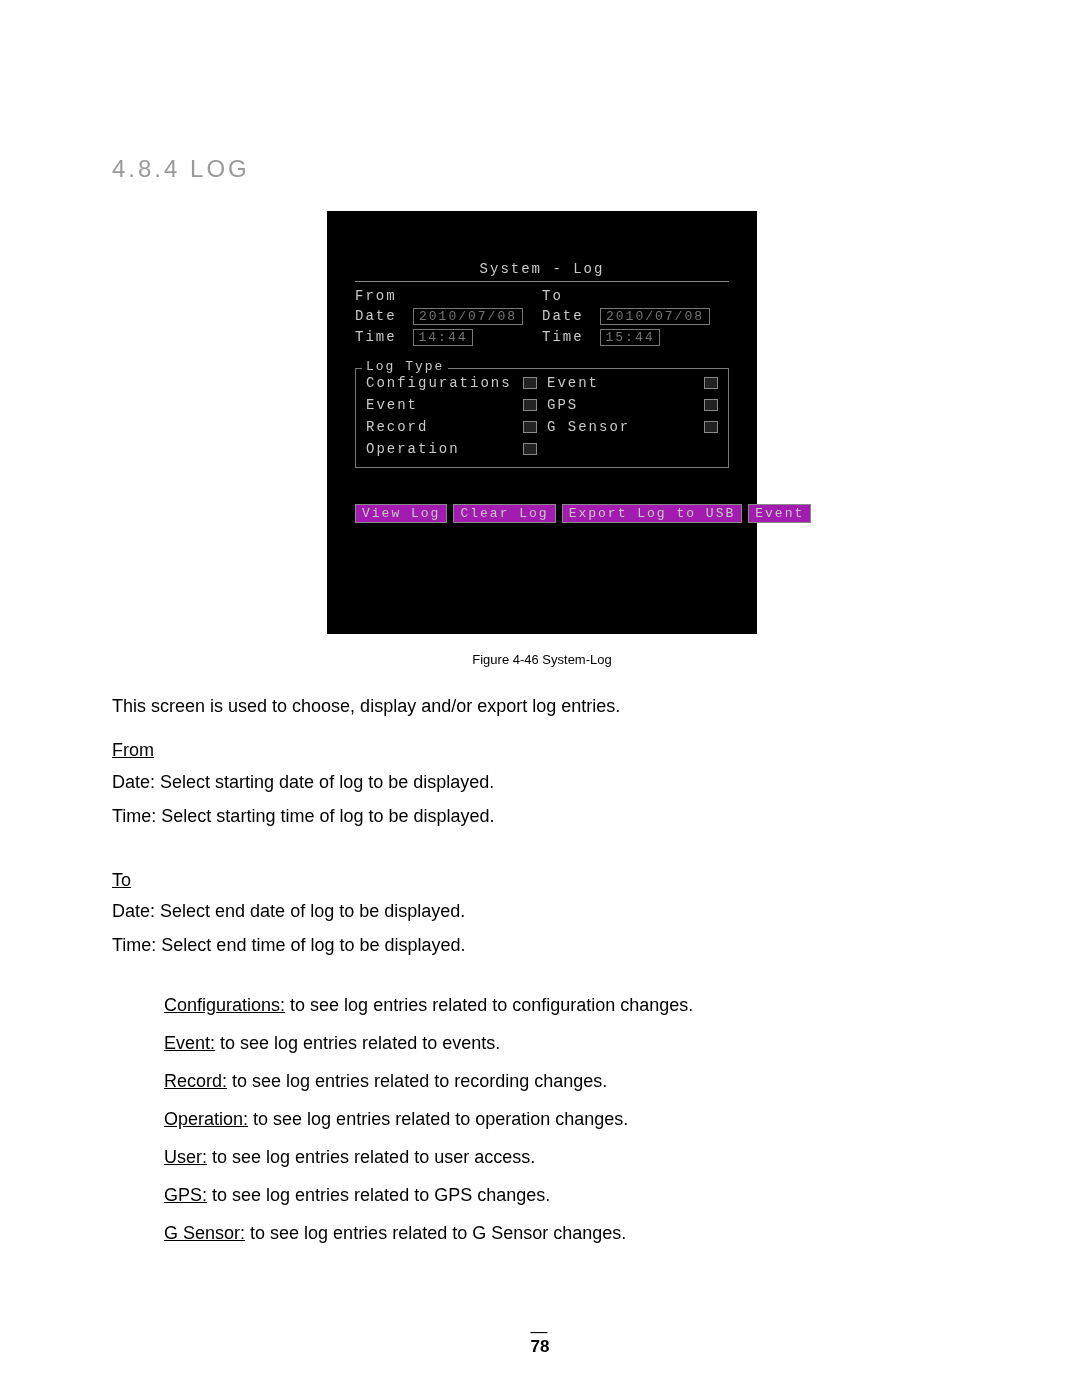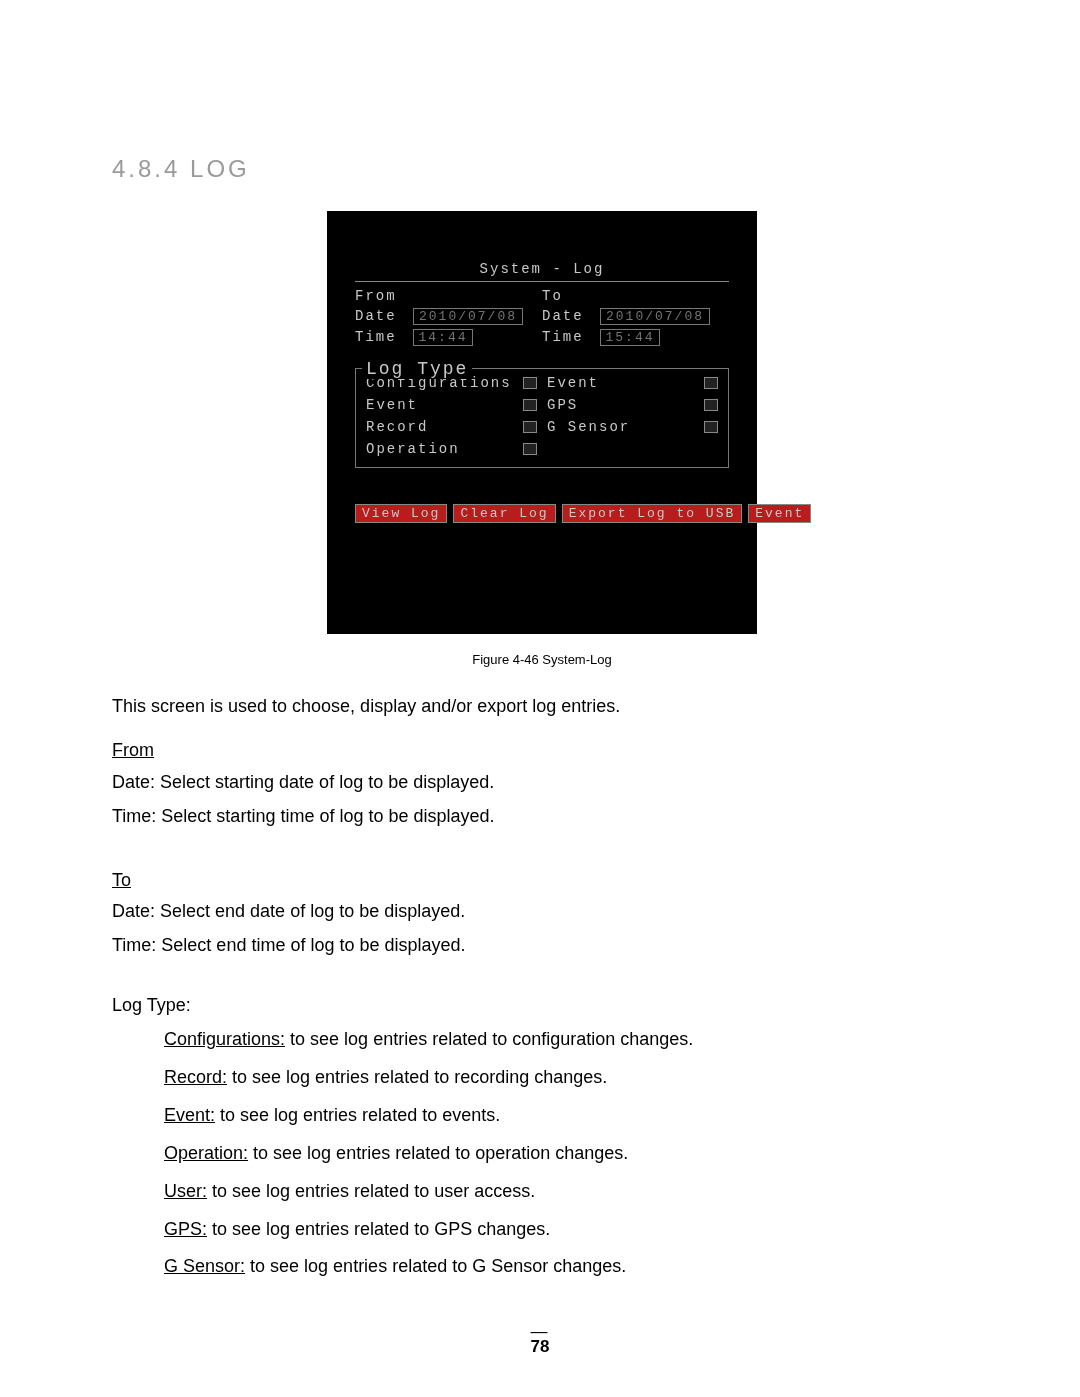--- a/index.html
+++ b/index.html
@@ -72,21 +72,21 @@
     border: 1px solid #777;
     padding: 6px 10px 10px 10px;
     position: relative;
   }
   .logtype-legend {
     position: absolute;
     top: -10px;
     left: 6px;
     background: #000;
     padding: 0 4px;
-    font-size: 18px;
+    font-size: 13px;
     letter-spacing: 2px;
   }
   .lt-grid {
     display: grid;
     grid-template-columns: 1fr 1fr;
     row-gap: 6px;
     column-gap: 10px;
   }
   .lt-item { display: flex; align-items: center; justify-content: space-between; }
   .cb {
@@ -96,21 +96,21 @@
     display: inline-block;
   }
   .btnrow {
     margin-top: 36px;
     display: flex;
     gap: 6px;
     justify-content: flex-start;
   }
   .sbtn {
     border: 1px solid #888;
-    background: #b91c1c;
+    background: #a21caf;
     color: #c8c8c8;
     font-family: "Courier New", Courier, monospace;
     font-size: 13px;
     letter-spacing: 2px;
     padding: 1px 6px;
     white-space: nowrap;
   }
 
   .figcap {
     text-align: center;
@@ -227,25 +227,24 @@
     <div class="def"><span>Time:</span><span> Select starting time of log to be displayed.</span></div>
 
     <div class="gap"></div>
 
     <div class="sub">To</div>
     <div class="def"><span>Date:</span><span> Select end date of log to be displayed.</span></div>
     <div class="def"><span>Time:</span><span> Select end time of log to be displayed.</span></div>
 
     <div class="gap"></div>
 
-    <div class="def">Log Type:</div>
     <div class="indent">
       <div class="def"><span class="u">Configurations:</span><span> to see log entries related to configuration changes.</span></div>
+      <div class="def"><span class="u">Event:</span><span> to see log entries related to events.</span></div>
       <div class="def"><span class="u">Record:</span><span> to see log entries related to recording changes.</span></div>
-      <div class="def"><span class="u">Event:</span><span> to see log entries related to events.</span></div>
       <div class="def"><span class="u">Operation:</span><span> to see log entries related to operation changes.</span></div>
       <div class="def"><span class="u">User:</span><span> to see log entries related to user access.</span></div>
       <div class="def"><span class="u">GPS:</span><span> to see log entries related to GPS changes.</span></div>
       <div class="def"><span class="u">G Sensor:</span><span> to see log entries related to G Sensor changes.</span></div>
     </div>
   </div>
 </div>
 
 <div class="pagenum">
   <span class="dash">—</span>

